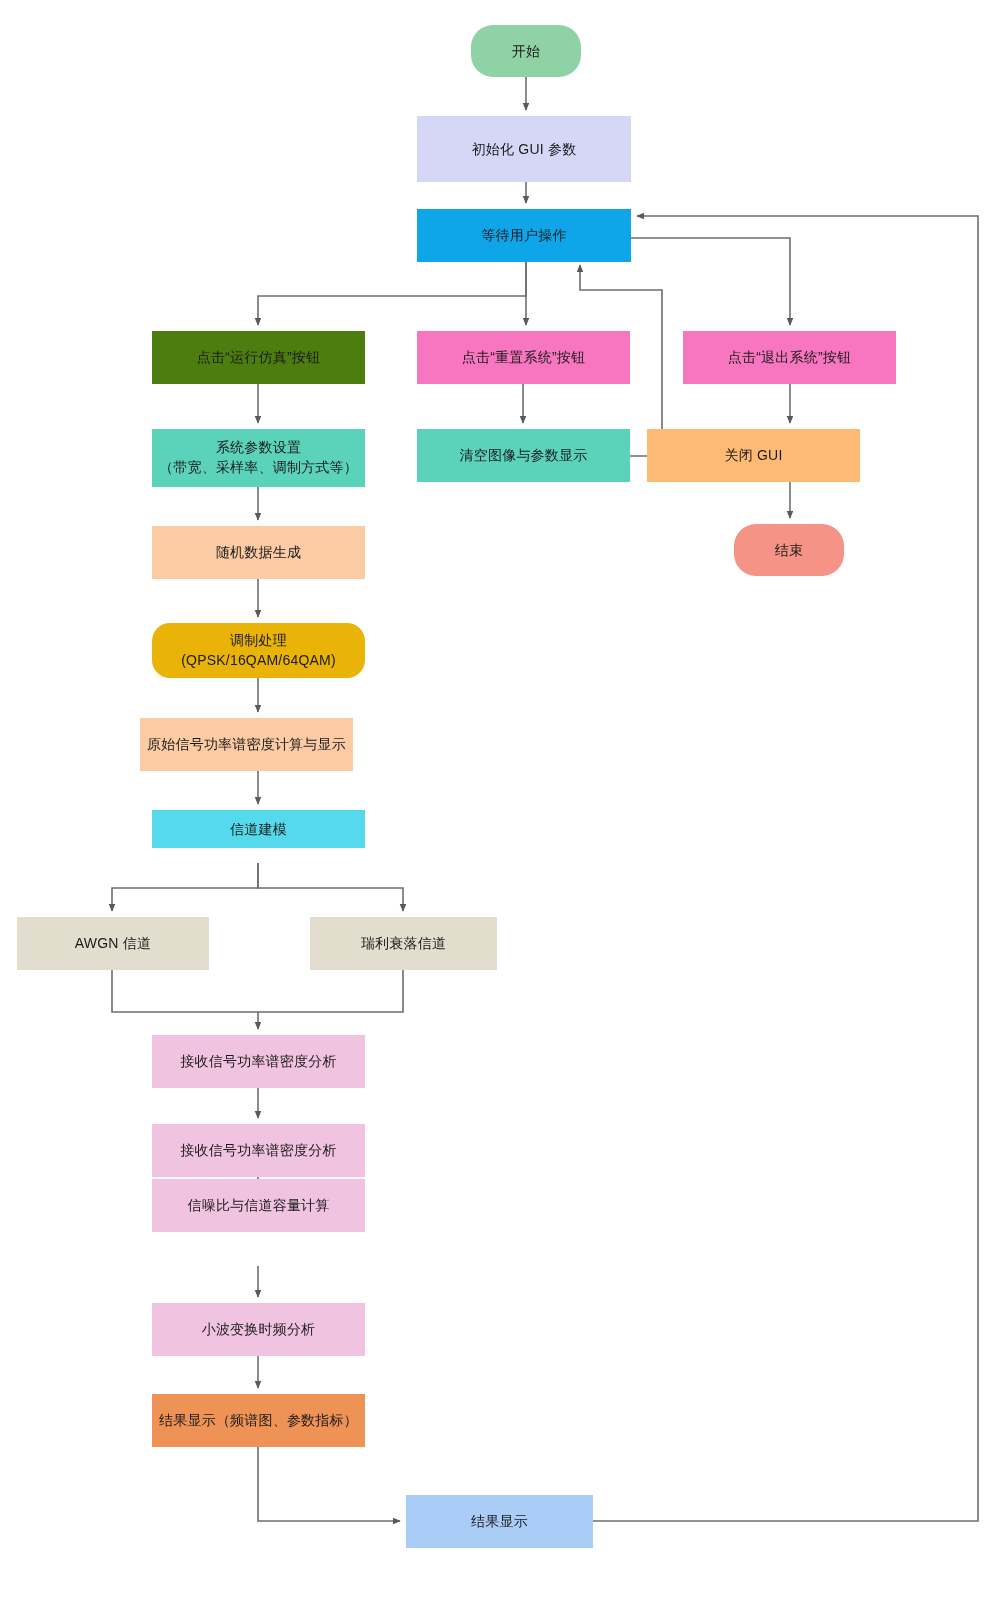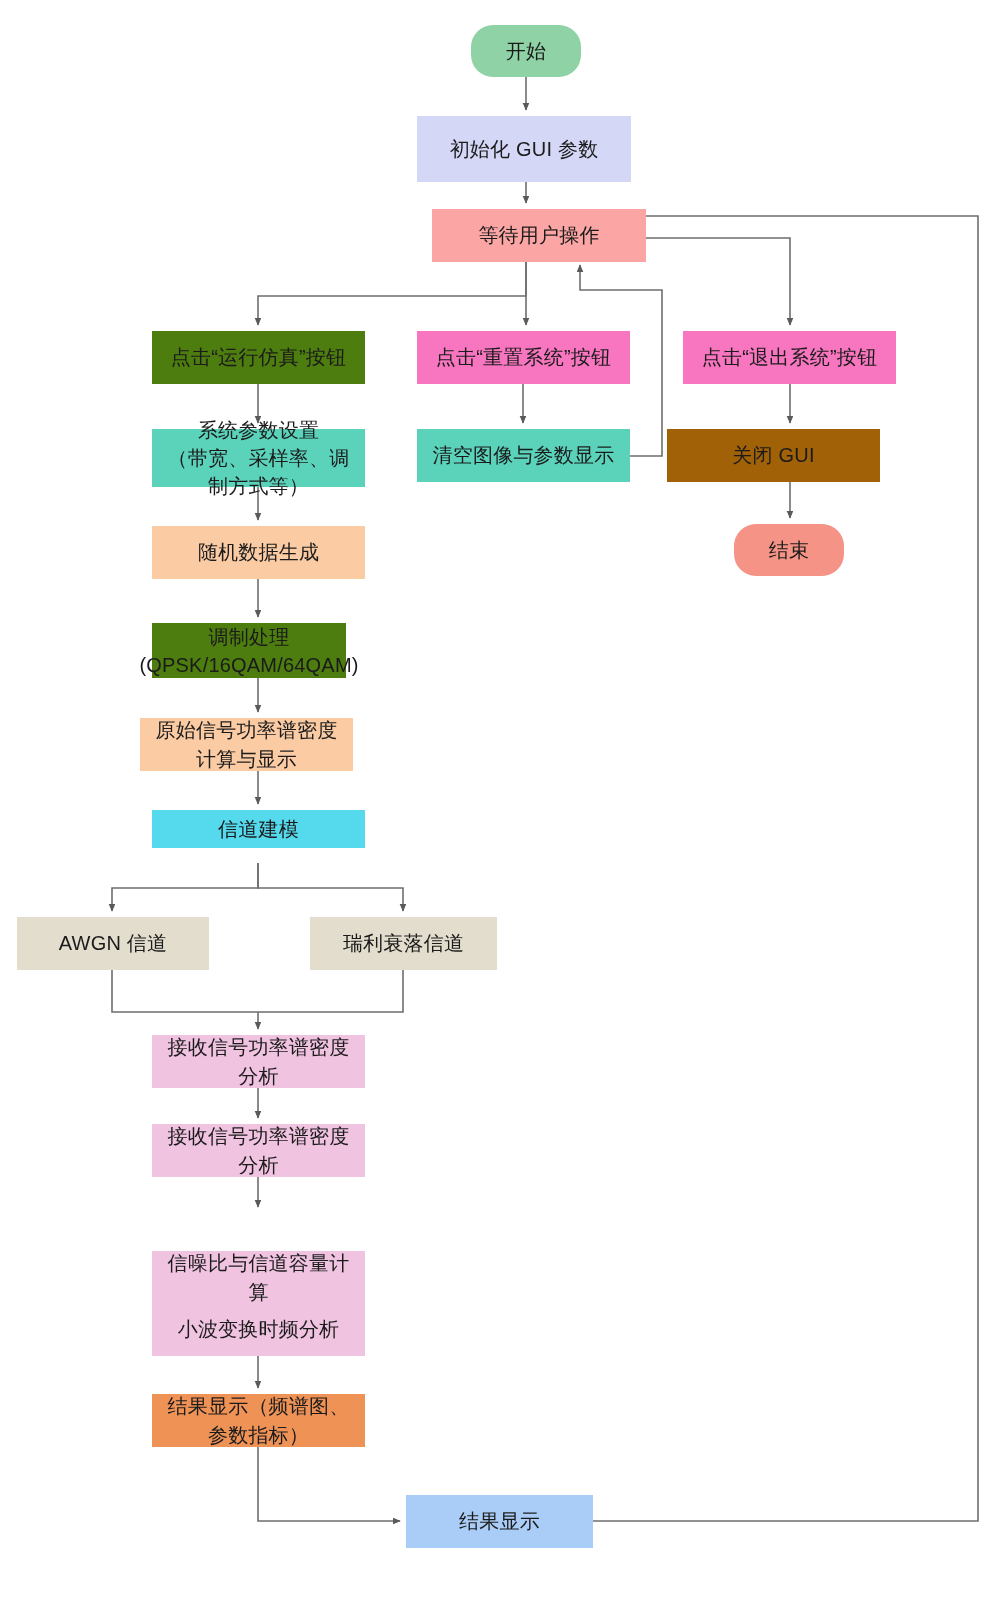--- a/index.html
+++ b/index.html
@@ -26,21 +26,21 @@
     pointer-events: none;
   }
   .node {
     position: absolute;
     box-sizing: border-box;
     display: flex;
     align-items: center;
     justify-content: center;
     text-align: center;
     color: #1b1b1b;
-    font-size: 20px;
+    font-size: 14px;
     line-height: 1.45;
     letter-spacing: 0.2px;
     white-space: pre-line;
     padding: 2px 6px;
   }
   .node.terminator {
     border-radius: 22px;
   }
   .node.two-line {
     line-height: 1.4;
@@ -94,37 +94,37 @@
 
       <path d="M258,1447 L258,1521 L400,1521" marker-end="url(#arrow)"></path>
 
       <path d="M593,1521 L978,1521 L978,216 L637,216" marker-end="url(#arrow)"></path>
     </g>
   </svg>
 
   <div id="nodes">
       <div class="node terminator" style="left: 471px; top: 25px; width: 110px; height: 52px; background: rgb(142, 210, 165);">开始</div>
       <div class="node" style="left: 417px; top: 116px; width: 214px; height: 66px; background: rgb(213, 215, 247);">初始化 GUI 参数</div>
-      <div class="node" style="left: 417px; top: 209px; width: 214px; height: 53px; background: #fca5a5; margin-left: 15px;">等待用户操作</div>
+      <div class="node" style="left: 417px; top: 209px; width: 214px; height: 53px; background: #0ea5e9;">等待用户操作</div>
       <div class="node" style="left: 152px; top: 331px; width: 213px; height: 53px; background: #4d7c0f;">点击“运行仿真”按钮</div>
       <div class="node" style="left: 417px; top: 331px; width: 213px; height: 53px; background: rgb(247, 118, 191);">点击“重置系统”按钮</div>
       <div class="node" style="left: 683px; top: 331px; width: 213px; height: 53px; background: rgb(247, 118, 191);">点击“退出系统”按钮</div>
       <div class="node two-line" style="left: 152px; top: 429px; width: 213px; height: 58px; background: rgb(91, 211, 187);">系统参数设置
 （带宽、采样率、调制方式等）</div>
       <div class="node" style="left: 417px; top: 429px; width: 213px; height: 53px; background: rgb(91, 211, 187);">清空图像与参数显示</div>
-      <div class="node" style="left: 667px; top: 429px; width: 213px; height: 53px; background: #a16207;">关闭 GUI</div>
+      <div class="node" style="left: 647px; top: 429px; width: 213px; height: 53px; background: #fdba74;">关闭 GUI</div>
       <div class="node terminator" style="left: 734px; top: 524px; width: 110px; height: 52px; background: rgb(245, 147, 135);">结束</div>
       <div class="node" style="left: 152px; top: 526px; width: 213px; height: 53px; background: rgb(251, 203, 164);">随机数据生成</div>
-      <div class="node two-line" style="left: 152px; top: 623px; width: 194px; height: 55px; background: #4d7c0f;">调制处理
+      <div class="node two-line" style="left: 152px; top: 623px; width: 213px; height: 55px; background: #eab308; border-radius: 18px;">调制处理
 (QPSK/16QAM/64QAM)</div>
       <div class="node" style="left: 140px; top: 718px; width: 213px; height: 53px; background: rgb(251, 203, 164);">原始信号功率谱密度计算与显示</div>
       <div class="node" style="left: 152px; top: 810px; width: 213px; height: 38px; background: rgb(85, 217, 236);">信道建模</div>
       <div class="node" style="left: 17px; top: 917px; width: 192px; height: 53px; background: rgb(226, 221, 205);">AWGN 信道</div>
       <div class="node" style="left: 310px; top: 917px; width: 187px; height: 53px; background: rgb(226, 221, 205);">瑞利衰落信道</div>
       <div class="node" style="left: 152px; top: 1035px; width: 213px; height: 53px; background: rgb(240, 195, 224); text-align: center;">接收信号功率谱密度分析</div>
       <div class="node" style="left: 152px; top: 1124px; width: 213px; height: 53px; background: rgb(240, 195, 224);">接收信号功率谱密度分析</div>
-      <div class="node" style="left: 152px; top: 1251px; width: 213px; height: 53px; background: rgb(240, 195, 224);">信噪比与信道容量计算</div>
+      <div class="node" style="left: 152px; top: 1179px; width: 213px; height: 53px; background: rgb(240, 195, 224);">信噪比与信道容量计算</div>
       <div class="node" style="left: 152px; top: 1303px; width: 213px; height: 53px; background: rgb(240, 195, 224);">小波变换时频分析</div>
       <div class="node" style="left: 152px; top: 1394px; width: 213px; height: 53px; background: rgb(239, 146, 85);">结果显示（频谱图、参数指标）</div>
       <div class="node" style="left: 406px; top: 1495px; width: 187px; height: 53px; background: rgb(170, 205, 247);">结果显示</div>
     </div>
 
 </div>
 
 </body></html>

